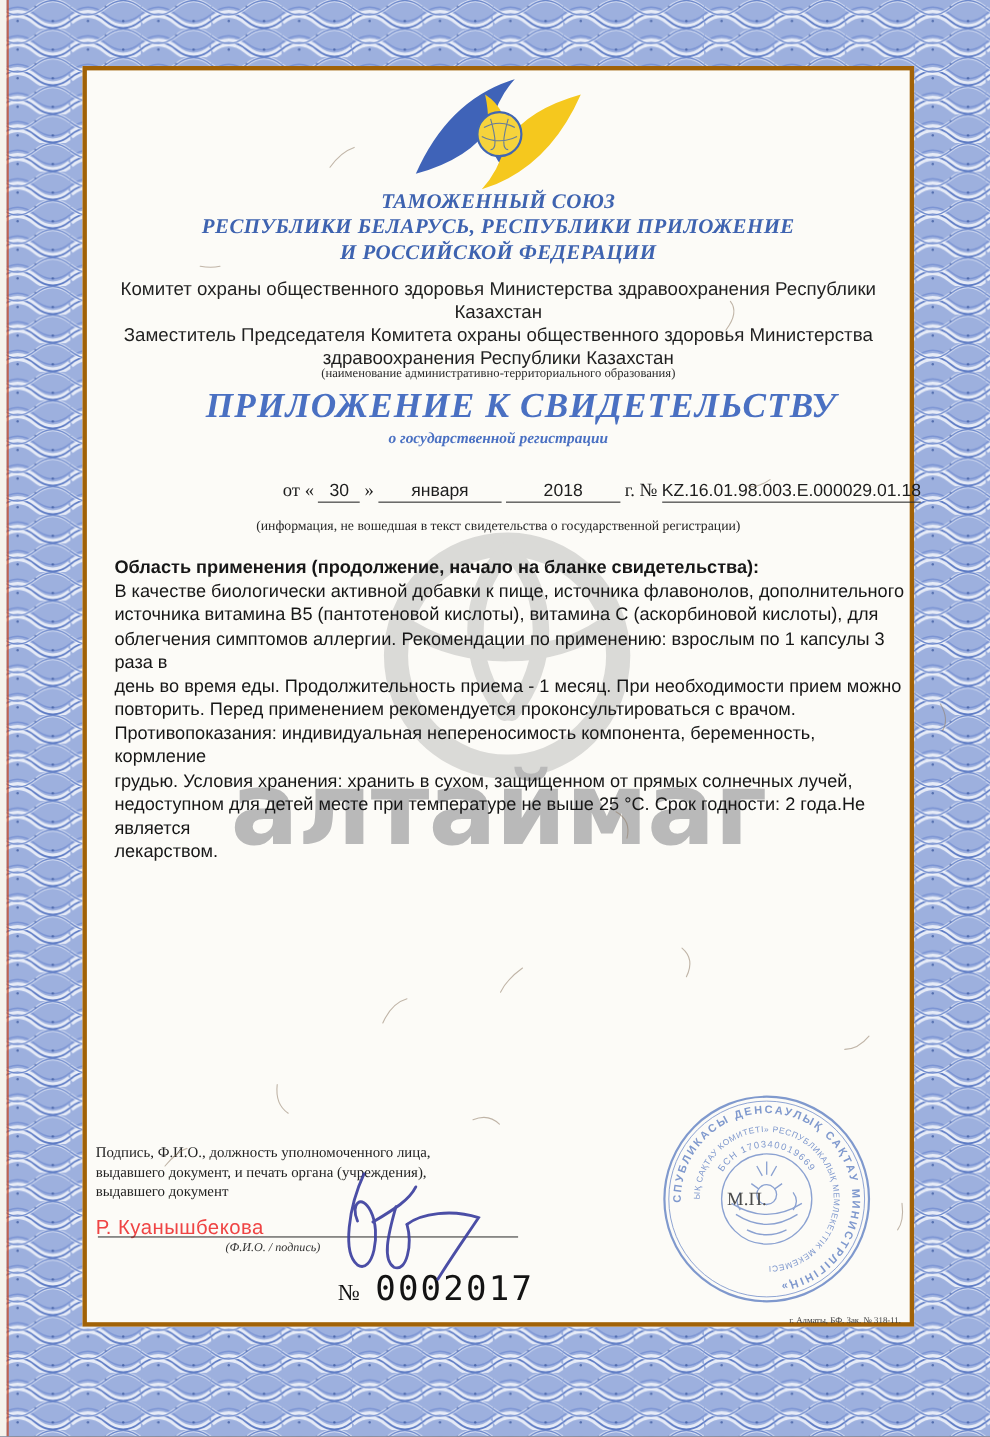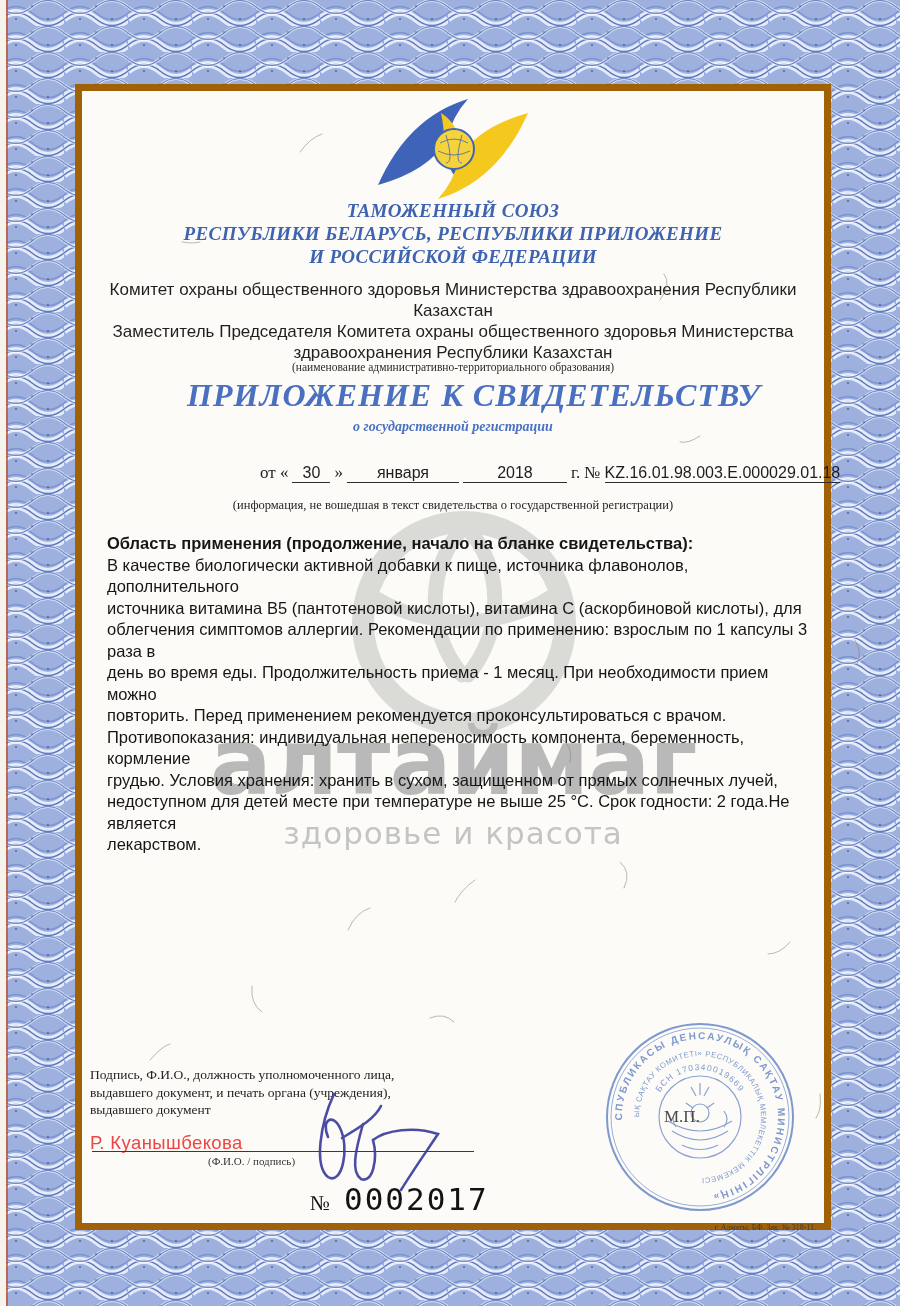--- a/index.html
+++ b/index.html
@@ -1,22 +1,22 @@
 <!DOCTYPE html>
 <html><head>
 <meta charset="utf-8">
 <style>
   html,body{margin:0;padding:0;background:#666;}
   .page{position:relative;width:900px;height:1306px;overflow:hidden;background:#9db0de;
         font-family:"Liberation Serif",serif;}
   .border-svg{position:absolute;left:0;top:0;z-index:0;}
   .edge-white{position:absolute;left:0;top:0;bottom:0;width:6px;background:#f6f3ec;z-index:3;}
   .edge-red{position:absolute;left:6px;top:0;bottom:0;width:2px;background:rgba(197,74,38,.75);z-index:3;}
-  .content{position:absolute;left:75px;top:84px;width:756px;height:1146px;background:#fcfbf7;
-           border:7px solid #a16207;box-sizing:border-box;z-index:2;}
+  .content{position:absolute;left:75px;top:60px;width:756px;height:1146px;background:#fcfbf7;
+           border:4px solid #a16207;box-sizing:border-box;z-index:2;}
   .content > *{position:absolute;}
   .logo{left:50%;transform:translateX(-50%);top:6px;}
   .union{left:0;right:0;top:108px;text-align:center;color:#3e63b0;font-weight:bold;font-style:italic;
          font-size:19px;line-height:23px;letter-spacing:.4px;}
   .issuer{left:0;right:0;top:188px;text-align:center;color:#1f1f1f;
           font-family:"Liberation Sans",sans-serif;font-size:17px;line-height:21px;white-space:pre-line;}
   .territory{left:0;right:0;top:270px;text-align:center;color:#2b2b2b;font-size:11.5px;}
   .title-main{left:0;right:0;top:286px;text-align:center;color:#4a70c2;font-weight:bold;font-style:italic;
               font-size:32px;letter-spacing:1px;padding-left:42px;}
   .title-sub{left:0;right:0;top:328px;text-align:center;color:#4a70c2;font-weight:bold;font-style:italic;
@@ -33,21 +33,21 @@
   .bodytext .bt{white-space:pre-line;}
   .wm-emblem{left:262px;top:412px;opacity:.30;z-index:1;}
   .wm-brand{left:0;right:0;top:618px;text-align:center;color:#b9b9b9;z-index:1;
             font-family:"DejaVu Sans",sans-serif;font-weight:bold;font-size:92px;letter-spacing:-1px;}
   .wm-tagline{left:0;right:0;top:724px;text-align:center;color:#c4c4c4;z-index:1;
               font-family:"DejaVu Sans",sans-serif;font-size:31px;letter-spacing:1px;}
   .sig-cap{left:8px;top:975px;color:#222;font-size:13.5px;line-height:17.5px;white-space:pre-line;z-index:4;}
   .sig-name{left:8px;top:1041px;color:#ef4444;font-family:"Liberation Sans",sans-serif;
             font-size:18.5px;letter-spacing:.4px;z-index:4;}
   .sig-line{left:10px;top:1060px;width:382px;border-top:1.2px solid #3a3a3a;height:0;z-index:5;}
-  .sig-linecap{left:126px;top:1064px;color:#333;font-size:11px;z-index:4;}
+  .sig-linecap{left:126px;top:1064px;color:#333;font-size:11px;z-index:4;font-style:italic;}
   .scrawl{left:180px;top:985px;z-index:6;}
   .seal{left:518px;top:926px;z-index:4;}
   .formnum{left:228px;top:1090px;display:flex;align-items:baseline;gap:14px;z-index:4;}
   .formnum .nsign{font-size:21px;color:#111;}
   .formnum .nval{font-family:"DejaVu Sans Mono",monospace;font-size:31px;letter-spacing:2px;color:#131313;}
   .printnote{right:8px;top:1132px;color:#3a3a3a;font-size:8px;z-index:4;}
   .hairs{position:absolute;left:0;top:0;z-index:7;pointer-events:none;}
 </style>
 </head>
 <body>
@@ -126,21 +126,20 @@
 
     <svg class="wm-emblem" width="240" height="240" viewBox="0 0 240 240">
       <g stroke="#8f8f8f" fill="none" stroke-linecap="round">
         <circle cx="120" cy="120" r="101" stroke-width="22"></circle>
         <path d="M120,24 C82,64 82,128 118,172" stroke-width="15"></path>
         <path d="M122,24 C160,64 160,128 124,172" stroke-width="15"></path>
         <path d="M34,96 C84,126 158,126 206,94" stroke-width="14"></path>
       </g>
     </svg>
     <div class="wm-brand">алтаймаг</div>
-    <div class="wm-tagline">здоровье и красота</div>
 
     <div class="sig-cap">Подпись, Ф.И.О.,  должность уполномоченного лица,
 выдавшего документ, и печать органа (учреждения),
 выдавшего документ</div>
     <div class="sig-name">Р. Куанышбекова</div>
     <div class="sig-line"></div>
     <div class="sig-linecap">(Ф.И.О. / подпись)</div>
 
     <svg class="scrawl" width="230" height="125" viewBox="0 0 230 125">
       <g stroke="#3c3f9f" stroke-width="2.6" fill="none" stroke-linecap="round" opacity="0.92">

